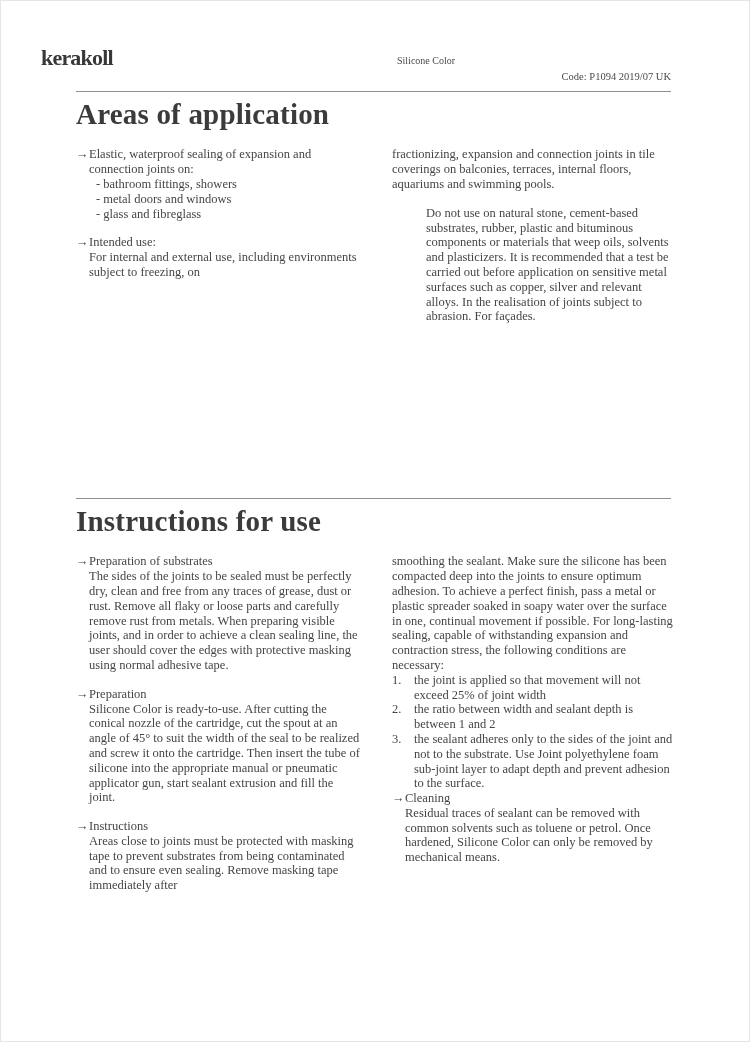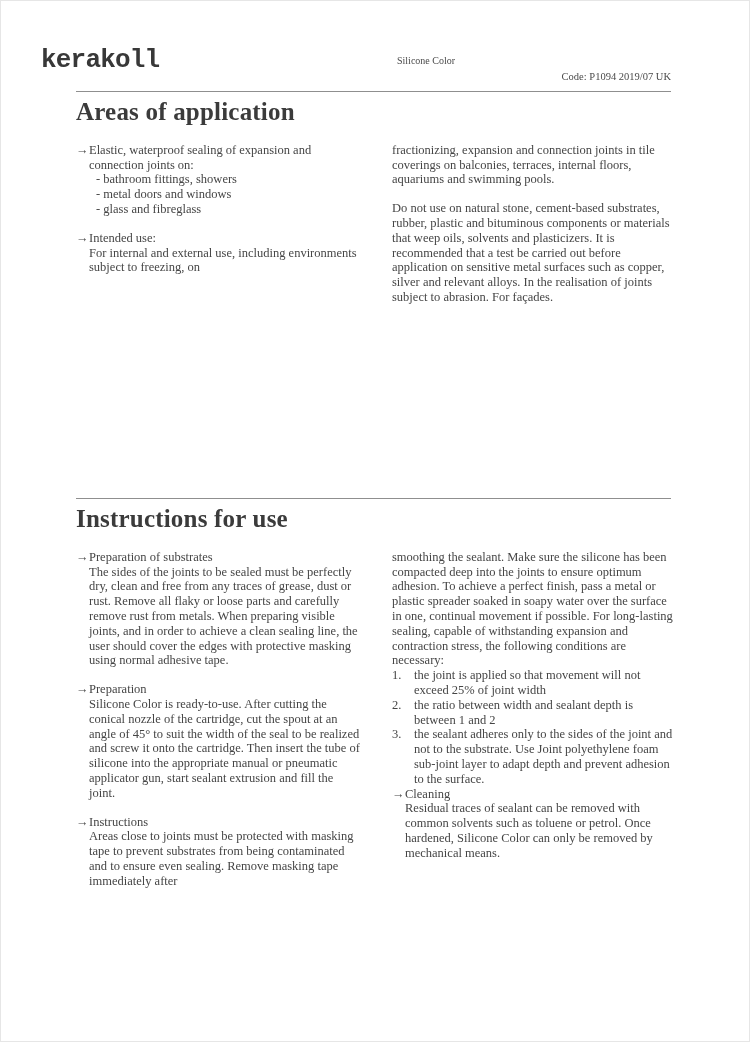--- a/index.html
+++ b/index.html
@@ -11,43 +11,43 @@
     background: #ffffff;
     border: 1px solid #e6e6e6;
     font-family: "Liberation Serif", serif;
     color: #454545;
     overflow: hidden;
   }
   
   .header { position: relative; height: 90px; }
   .logo {
     position: absolute; left: 40px; top: 44px;
-    font-family: Liberation Mono, monospace;
-    font-weight: 700; font-size: 26px; letter-spacing: -0.8px;
+    font-family: Liberation Serif, serif;
+    font-weight: 700; font-size: 22px; letter-spacing: -0.8px;
     color: #383838;
   }
   .doc-title {
     position: absolute; left: 396px; top: 54px;
     font-size: 10px; color: #4a4a4a;
   }
   .doc-code {
     position: absolute; right: 78px; top: 70px;
     font-size: 10.5px; color: #4a4a4a;
   }
   
   .section {
     margin-left: 75px;
     margin-right: 78px;
     border-top: 1px solid #8f8f8f;
     box-sizing: border-box;
   }
   .section-areas { height: 407px; }
   .section-title {
     margin: 6px 0 16px 0;
-    font-size: 25px;
+    font-size: 29px;
     font-weight: 600;
     color: #3b3b3b;
     line-height: 1.15;
     letter-spacing: 0.2px;
   }
   .columns { display: flex; gap: 31px; }
   .col { font-size: 12.5px; line-height: 14.8px; }
   .col-left  { width: 285px; flex: 0 0 285px; }
   .col-right { width: 281px; flex: 0 0 281px; }
   
@@ -55,21 +55,21 @@
   .arrow-item + .arrow-item, .para + .arrow-item { margin-top: 14px; }
   .arrow-glyph { flex: 0 0 13px; width: 13px; }
   .arrow-body { flex: 1 1 auto; }
   
   .dash-item {
     margin-left: 7px;
     padding-left: 9px;
     text-indent: -9px;
   }
   
-  .para + .para { margin-top: 14px; }
+  .para + .para { margin-top: 14px; margin-left: 34px; }
   
   .num-item { display: flex; }
   .num-label { flex: 0 0 22px; width: 22px; }
   .num-text { flex: 1 1 auto; }
 </style>
 </head>
 <body>
 
 <div class="page">
 

